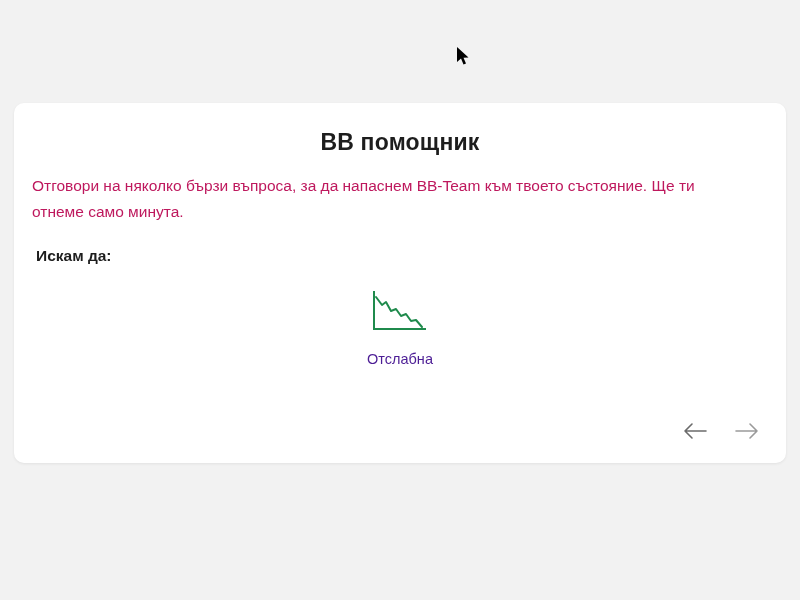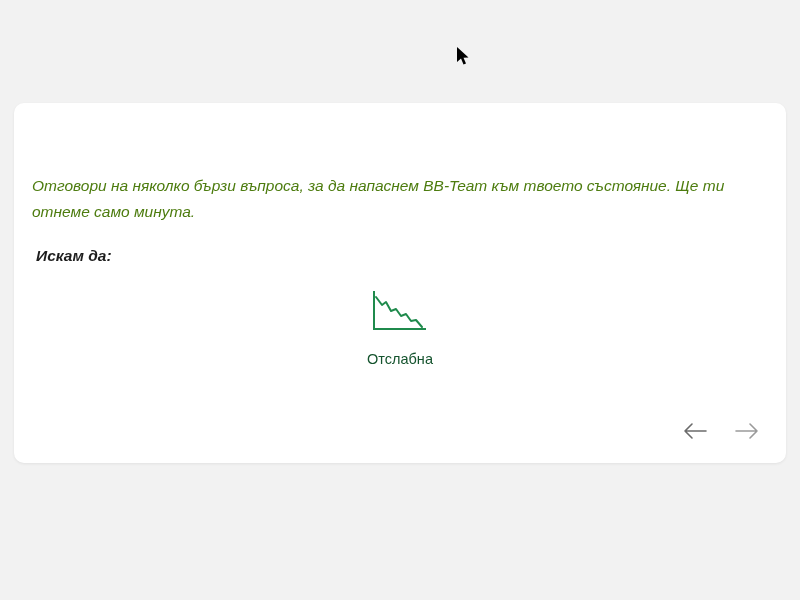--- a/index.html
+++ b/index.html
@@ -43,32 +43,30 @@
     letter-spacing: 0.2px;
   }
 
   .card-desc {
     position: absolute;
     top: 70px;
     left: 18px;
     width: 700px;
     font-size: 15.5px;
     line-height: 26px;
-    color: #4d7c0f;
-    font-style: italic;
+    color: #be185d;
   }
 
   .prompt-label {
     position: absolute;
     top: 144px;
     left: 22px;
     font-size: 15.5px;
     font-weight: bold;
     color: #1d1d1d;
-    font-style: italic;
   }
 
   .options {
     position: absolute;
     top: 186px;
     left: 0;
     width: 100%;
     display: flex;
     flex-direction: row;
     justify-content: space-around;
@@ -85,21 +83,21 @@
 
   .option-icon {
     width: 60px;
     height: 46px;
     display: block;
   }
 
   .option-label {
     margin-top: 16px;
     font-size: 14.5px;
-    color: #14532d;
+    color: #4c1d95;
     text-align: center;
   }
 
   .nav {
     position: absolute;
     right: 26px;
     bottom: 18px;
     display: flex;
     flex-direction: row;
     align-items: center;
@@ -124,20 +122,21 @@
     pointer-events: none;
   }
 </style>
 </head>
 <body>
 
 <div id="page">
 
   <div class="card">
 
+    <div class="card-title">BB помощник</div>
 
     <div class="card-desc">Отговори на няколко бързи въпроса, за да напаснем BB-Team към твоето състояние. Ще ти отнеме само минута.</div>
 
     <div class="prompt-label">Искам да:</div>
 
     <div class="options">
 
       <div class="option">
         <span class="option-icon">
           <svg viewBox="0 0 60 46" width="60" height="46" xmlns="http://www.w3.org/2000/svg">

